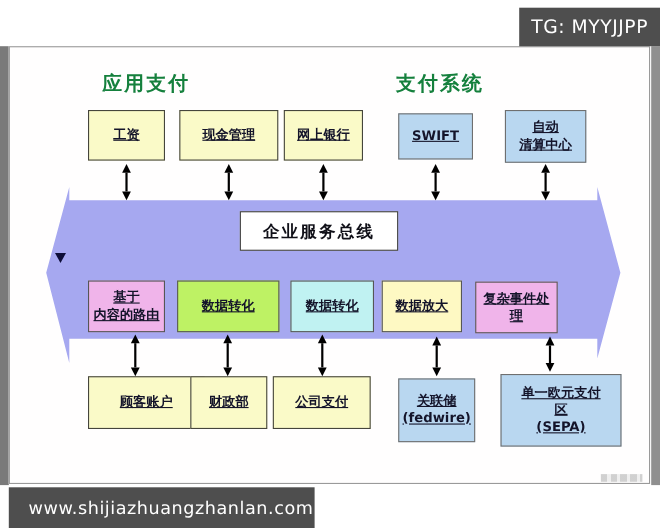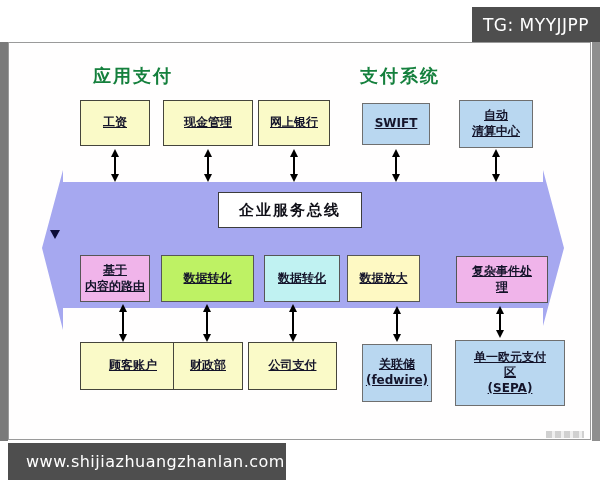--- a/index.html
+++ b/index.html
@@ -83,21 +83,21 @@
 <div class="box c-yellow" style="left:258px;top:100px;width:72px;height:46px">网上银行</div>
 <div class="box c-blue" style="left:362px;top:103px;width:68px;height:42px">SWIFT</div>
 <div class="box c-blue" style="left:459px;top:100px;width:74px;height:48px">自动
 清算中心</div>
 
 <div class="box c-pink" style="left:80px;top:255px;width:70px;height:47px">基于
 内容的路由</div>
 <div class="box c-pgreen" style="left:161px;top:255px;width:93px;height:47px">数据转化</div>
 <div class="box c-cyan" style="left:264px;top:255px;width:76px;height:47px">数据转化</div>
 <div class="box c-bgreen" style="left:347px;top:255px;width:73px;height:47px">数据放大</div>
-<div class="box c-pink" style="left:456px;top:256px;width:92px;height:47px">复杂事件处
+<div class="box c-pink" style="left:432px;top:256px;width:75px;height:47px">复杂事件处
 理</div>
 
 <div class="box c-yellow" style="left:80px;top:342px;width:106px;height:48px">顾客账户</div>
 <div class="box c-yellow" style="left:173px;top:342px;width:70px;height:48px">财政部</div>
 <div class="box c-yellow" style="left:248px;top:342px;width:89px;height:48px">公司支付</div>
 <div class="box c-blue" style="left:362px;top:344px;width:70px;height:58px">关联储
 (fedwire)</div>
 <div class="box c-blue" style="left:455px;top:340px;width:110px;height:66px">单一欧元支付
 区
 (SEPA)</div>

